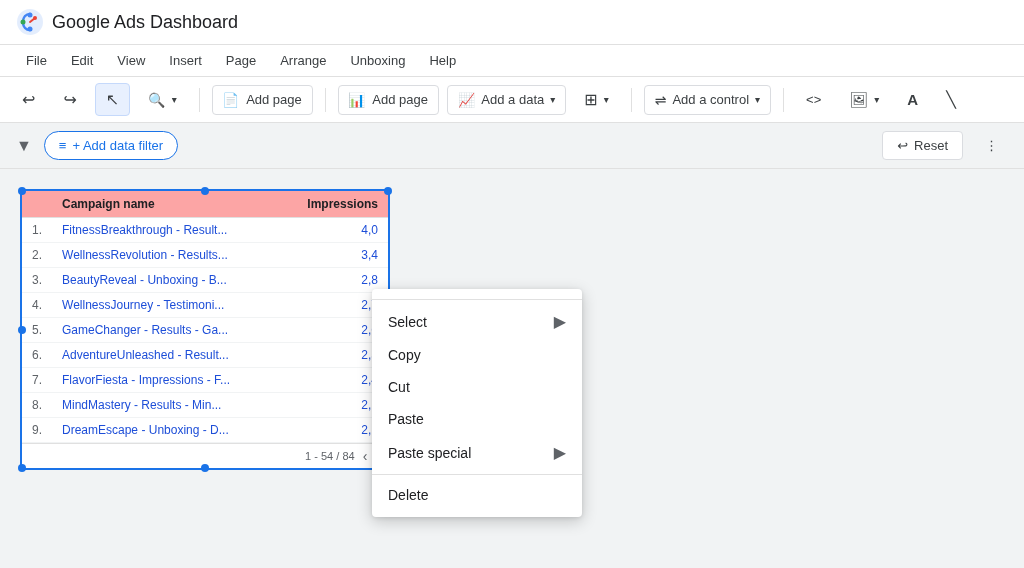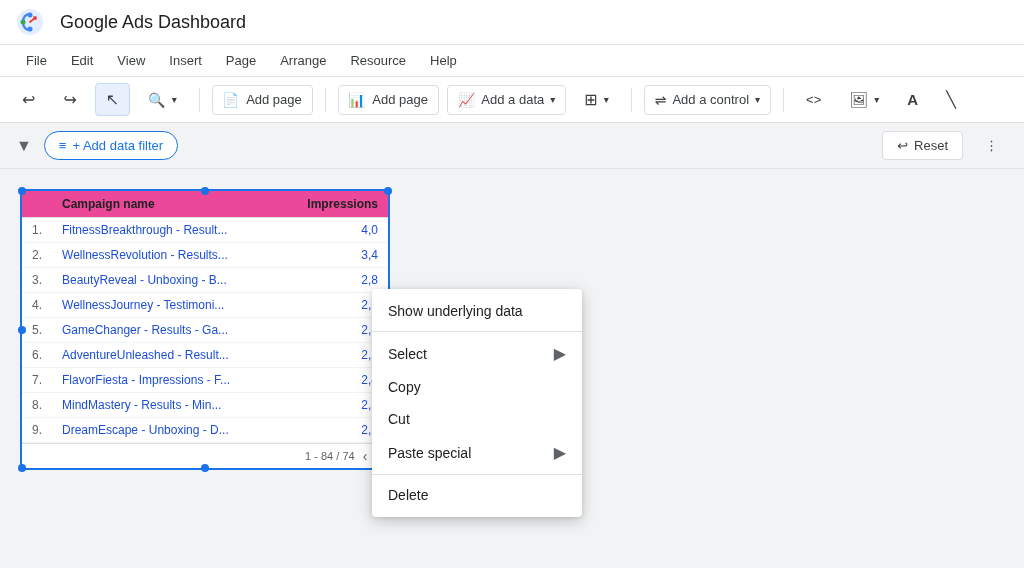--- a/index.html
+++ b/index.html
@@ -13,21 +13,21 @@
       position: relative;
     }
 
     
     .title-bar {
       display: flex;
       align-items: center;
       background: #fff;
       padding: 8px 16px;
       border-bottom: 1px solid #e0e0e0;
-      gap: 16px;
+      gap: 8px;
     }
     .app-logo {
       width: 28px;
       height: 28px;
     }
     .app-title {
       font-size: 18px;
       font-weight: 500;
       color: #202124;
       flex: 1;
@@ -140,21 +140,21 @@
       border: 2px solid #1a73e8;
       background: #fff;
       border-radius: 2px;
     }
     .data-table {
       width: 100%;
       border-collapse: collapse;
       font-size: 12px;
     }
     .data-table th {
-      background: #ec4899;
+      background: #fca5a5;
       padding: 6px 10px;
       text-align: left;
       font-weight: 600;
       color: #202124;
       border-bottom: 1px solid #e0e0e0;
     }
     .data-table th:last-child { text-align: right; }
     .data-table td {
       padding: 5px 10px;
       border-bottom: 1px solid #f1f3f4;
@@ -245,21 +245,21 @@
   <span class="app-title">Google Ads Dashboard</span>
 </div>
 
 <div class="menu-bar">
   <span class="menu-item">File</span>
   <span class="menu-item">Edit</span>
   <span class="menu-item">View</span>
   <span class="menu-item">Insert</span>
   <span class="menu-item">Page</span>
   <span class="menu-item">Arrange</span>
-  <span class="menu-item">Resource</span>
+  <span class="menu-item">Unboxing</span>
   <span class="menu-item">Help</span>
 </div>
 
 <div class="toolbar">
   <button class="toolbar-btn">
     <span style="font-size:16px;">↩</span>
   </button>
   <button class="toolbar-btn">
     <span style="font-size:16px;">↪</span>
   </button>
@@ -387,42 +387,42 @@
     <td>2,1</td>
   </tr>
           <tr>
     <td>9.</td>
     <td>DreamEscape - Unboxing - D...</td>
     <td>2,1</td>
   </tr>
         </tbody>
     </table>
     <div class="table-pagination">
-      <span>1 - 84 / 74</span>
+      <span>1 - 54 / 84</span>
       <span class="pagination-arrow">‹</span>
       <span class="pagination-arrow">›</span>
     </div>
   </div>
 
   <div class="context-menu">
-    <div class="context-menu-item">
-      <span>Show underlying data</span>
-    </div>
     <div class="context-menu-divider"></div>
     <div class="context-menu-item">
       <span>Select</span>
       <span class="context-menu-arrow">▶</span>
     </div>
     <div class="context-menu-item">
       <span>Copy</span>
     </div>
     <div class="context-menu-item">
       <span>Cut</span>
     </div>
     <div class="context-menu-item">
+      <span>Paste</span>
+    </div>
+    <div class="context-menu-item">
       <span>Paste special</span>
       <span class="context-menu-arrow">▶</span>
     </div>
     <div class="context-menu-divider"></div>
     <div class="context-menu-item">
       <span>Delete</span>
     </div>
 
   </div>
 

